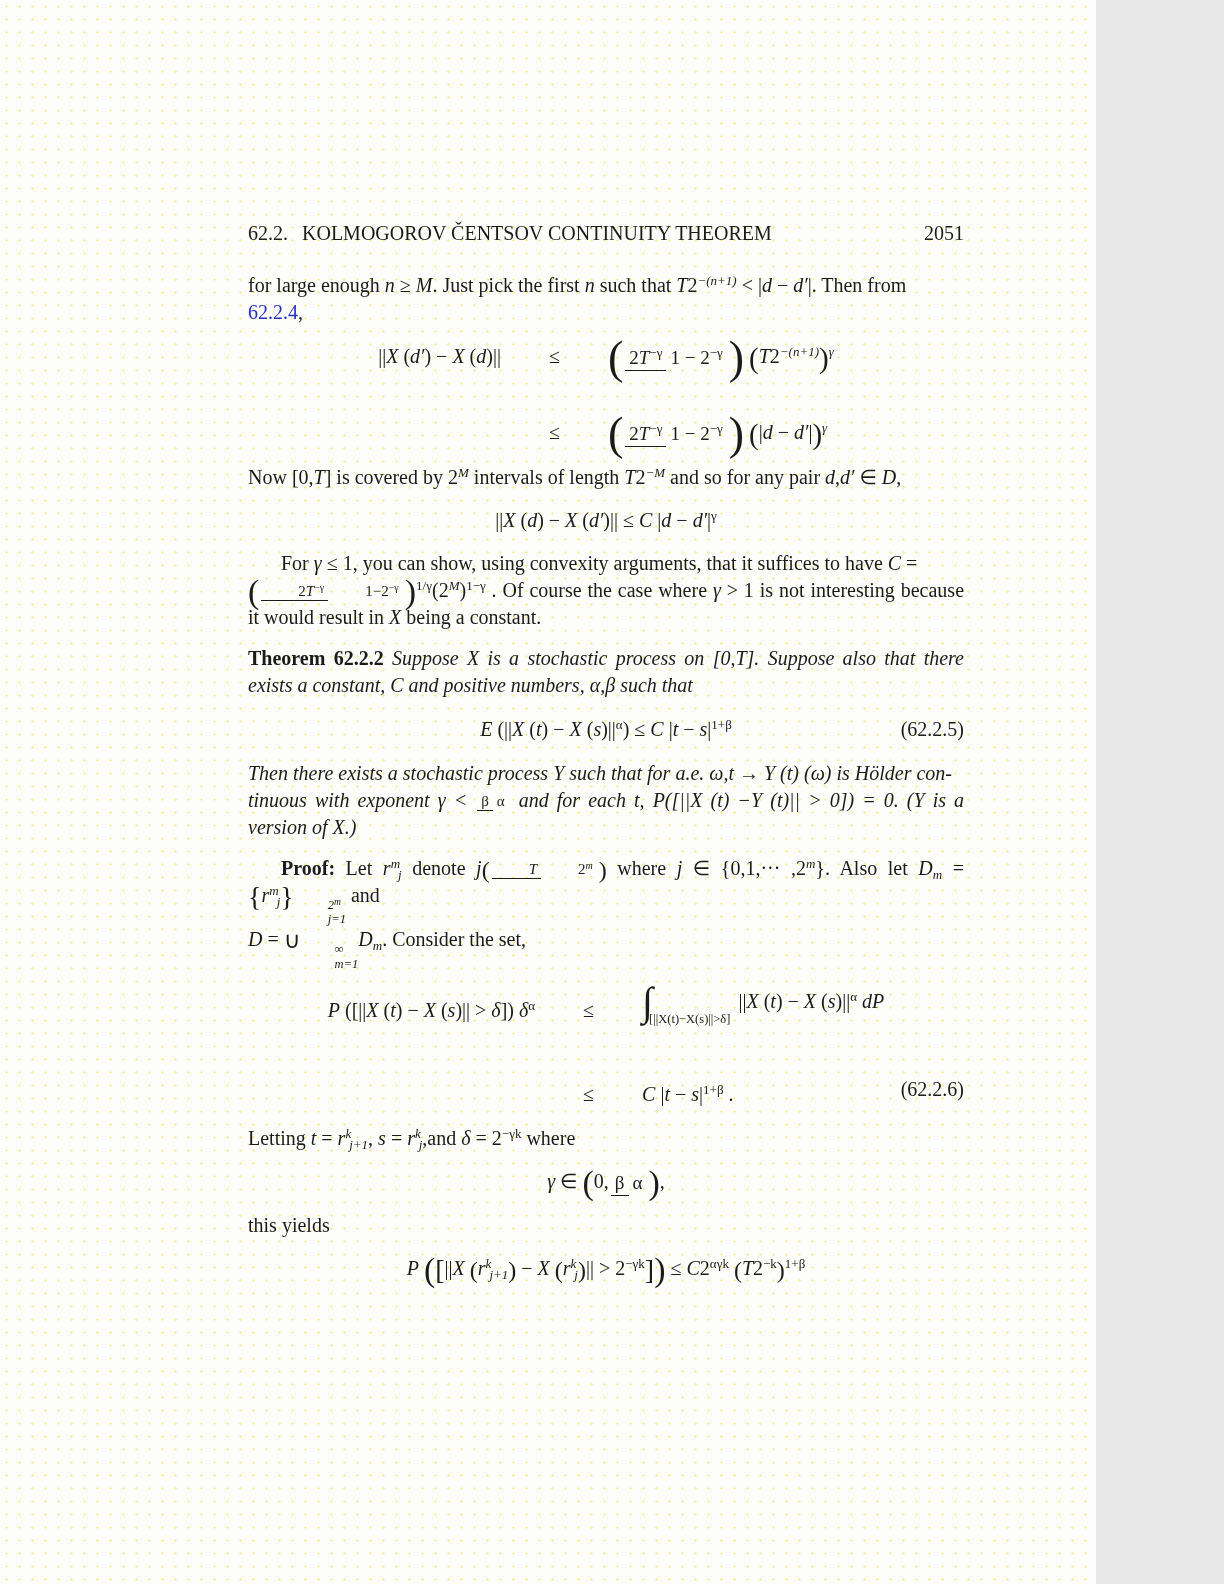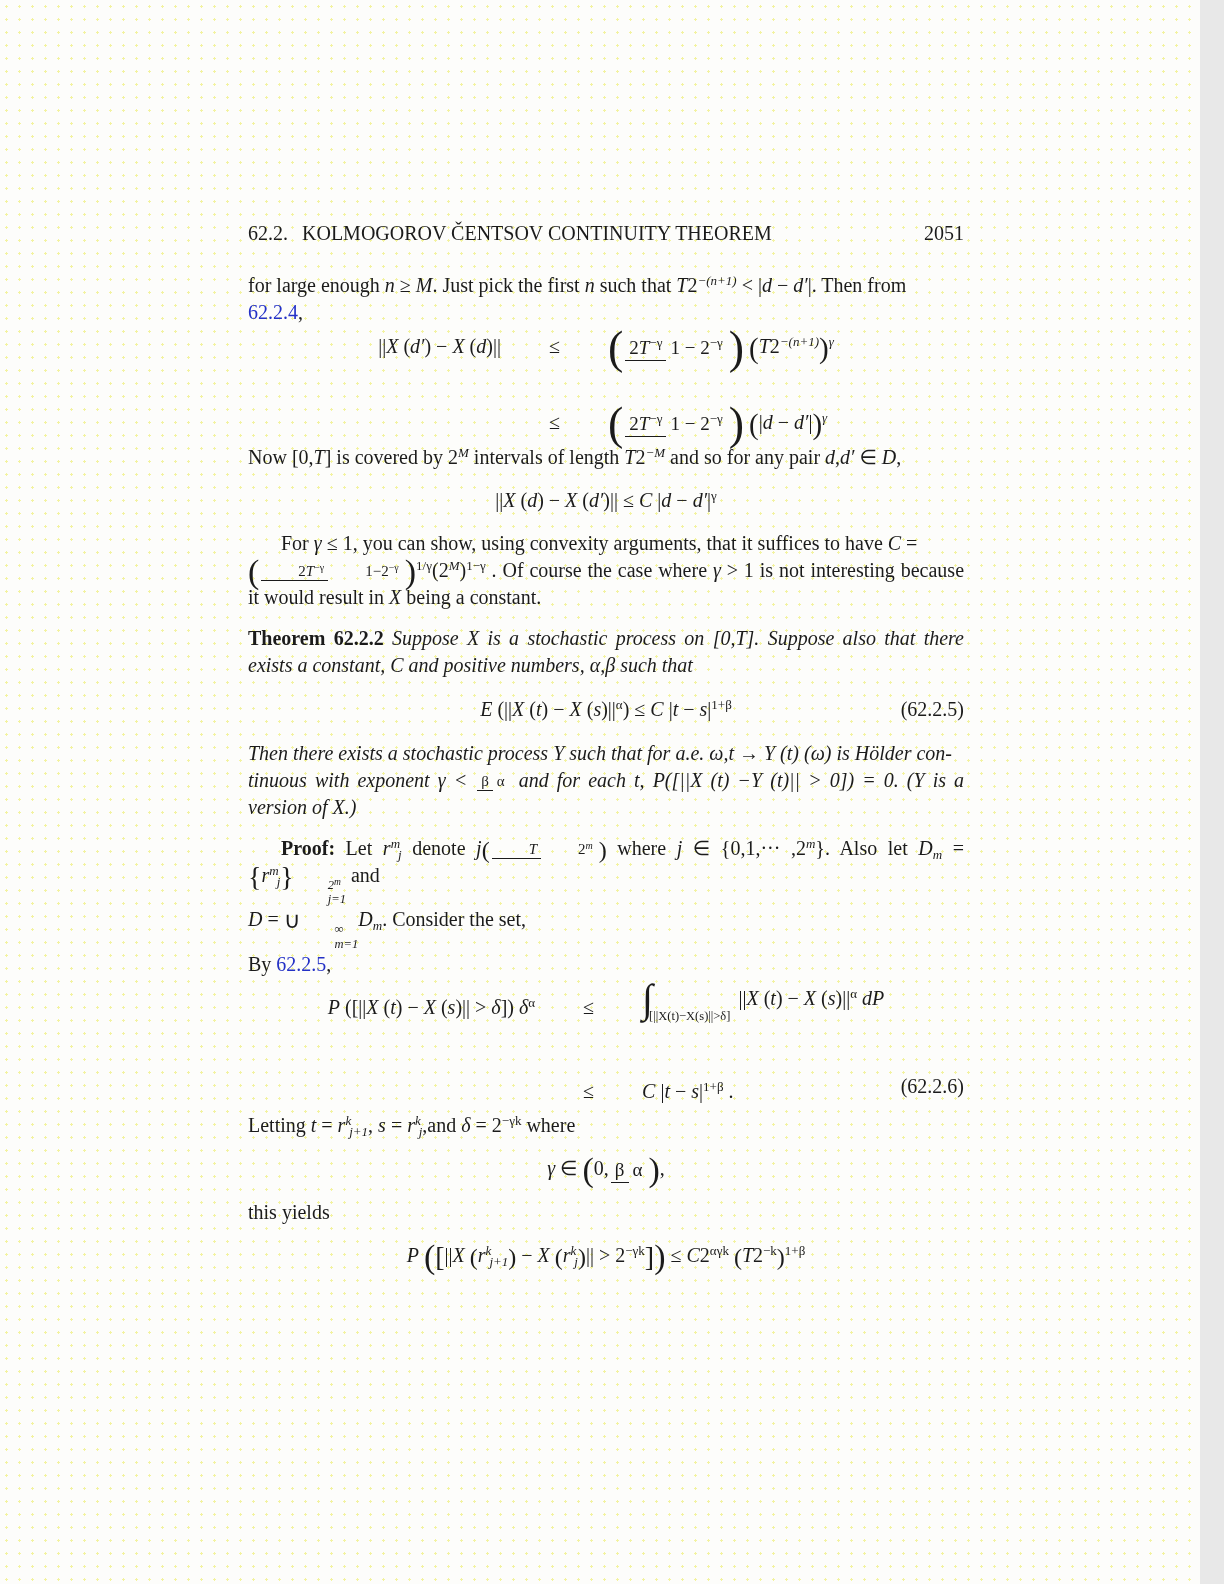--- a/index.html
+++ b/index.html
@@ -1,17 +1,17 @@
 <!DOCTYPE html>
 <html><head>
 <meta charset="utf-8">
 <style>
   html,body{margin:0;padding:0;background:#e8e8e8;}
   .page{
-    width:1200px;height:1584px;position:relative;overflow:hidden;
+    width:1096px;height:1584px;position:relative;overflow:hidden;
     background-color:#fdfdfb;
     background-image:radial-gradient(circle,#f3f3a0 1px,rgba(255,255,255,0) 1.4px);
     background-size:13px 13px;
     font-family:"Liberation Serif",serif;
     color:#1b1b1b;
   }
   .content{
     position:absolute;left:248px;top:221px;width:716px;
     font-size:20px;line-height:27px;text-align:justify;
   }
@@ -32,21 +32,21 @@
   .fnum{border-bottom:1.3px solid currentColor;padding:0 4px;}
   .fden{padding:0 4px;}
   .sfrac{font-size:15px;line-height:1.2;}
   .sfrac .sup{font-size:10px;vertical-align:5px;}
   .bigdelim{font-size:46px;line-height:0;vertical-align:middle;}
   .middelim{font-size:29px;line-height:0;vertical-align:middle;}
   .bp{font-size:34px;line-height:0;vertical-align:middle;}
   .bp2{font-size:28px;line-height:0;vertical-align:middle;}
   .bp3{font-size:24px;line-height:0;vertical-align:middle;}
   .eqn{display:grid;grid-template-columns:auto auto auto;justify-content:center;
-       column-gap:18px;row-gap:14px;align-items:center;margin:7px 0;position:relative;text-align:left;gap:48px;}
+       column-gap:18px;row-gap:14px;align-items:center;margin:17px 0;position:relative;text-align:left;gap:48px;}
   .cr{justify-self:end;white-space:nowrap;}
   .cl{justify-self:start;white-space:nowrap;}
   .ctr{text-align:center;margin:16px 0;}
   .eqline{position:relative;text-align:center;margin:17px 0;}
   .tag{position:absolute;right:0;top:50%;transform:translateY(-50%);}
   .tag2{position:absolute;right:0;bottom:5px;}
   .intg{font-size:40px;line-height:0;vertical-align:-7px;}
   .isub{font-size:12.5px;vertical-align:-15px;margin-left:-4px;margin-right:8px;}
   .stack{display:inline-flex;flex-direction:column;font-size:12.5px;line-height:1.15;vertical-align:-7px;text-align:left;margin-left:1px;font-style:italic;}
   .cupg{font-size:23px;line-height:0;vertical-align:-2px;}
@@ -111,21 +111,20 @@
             <span class="fden"><span>2</span><span class="sup m">m</span></span>
           </span><span class="bp3">)</span></span><span><span> where </span><span class="m">j</span><span> ∈ {0,1,··· ,2</span><span class="sup m">m</span><span>}. Also let </span><span class="m">D</span><span class="subb">m</span><span> = </span></span><span class="nowrap"><span class="bp2">{</span><span><span class="m">r</span><span class="sup m">m</span><span class="subb">j</span></span><span class="bp2">}</span><span class="stack">
             <span><span>2</span><span class="ssup m">m</span></span>
             <span>j=1</span>
           </span></span><span><span> and</span></span><br><span><span class="m">D</span><span> = </span></span><span class="nowrap"><span class="cupg">∪</span><span class="stack">
             <span>∞</span>
             <span>m=1</span>
           </span></span><span><span class="m">D</span><span class="subb">m</span><span>. Consider the set,</span></span></p>
 
 
-    <p><span>By </span><span class="link">62.2.5</span><span>,</span></p>
 
     <div class="eqn">
       <span class="cr"><span class="m">P</span><span> ([||</span><span class="m">X</span><span> (</span><span class="m">t</span><span>) − </span><span class="m">X</span><span> (</span><span class="m">s</span><span>)|| &gt; </span><span class="m">δ</span><span>]) </span><span class="m">δ</span><span class="sup">α</span></span>
       <span>≤</span>
       <span class="cl"><span class="intg">∫</span><span class="isub">[||X(t)−X(s)||&gt;δ]</span><span><span>||</span><span class="m">X</span><span> (</span><span class="m">t</span><span>) − </span><span class="m">X</span><span> (</span><span class="m">s</span><span>)||</span><span class="sup">α</span><span> </span><span class="m">dP</span></span></span>
       <span class="cr"></span>
       <span>≤</span>
       <span class="cl"><span class="m">C</span><span> |</span><span class="m">t</span><span> − </span><span class="m">s</span><span>|</span><span class="sup">1+β</span><span> .</span></span>
       <span class="tag2">(62.2.6)</span>
     </div>

